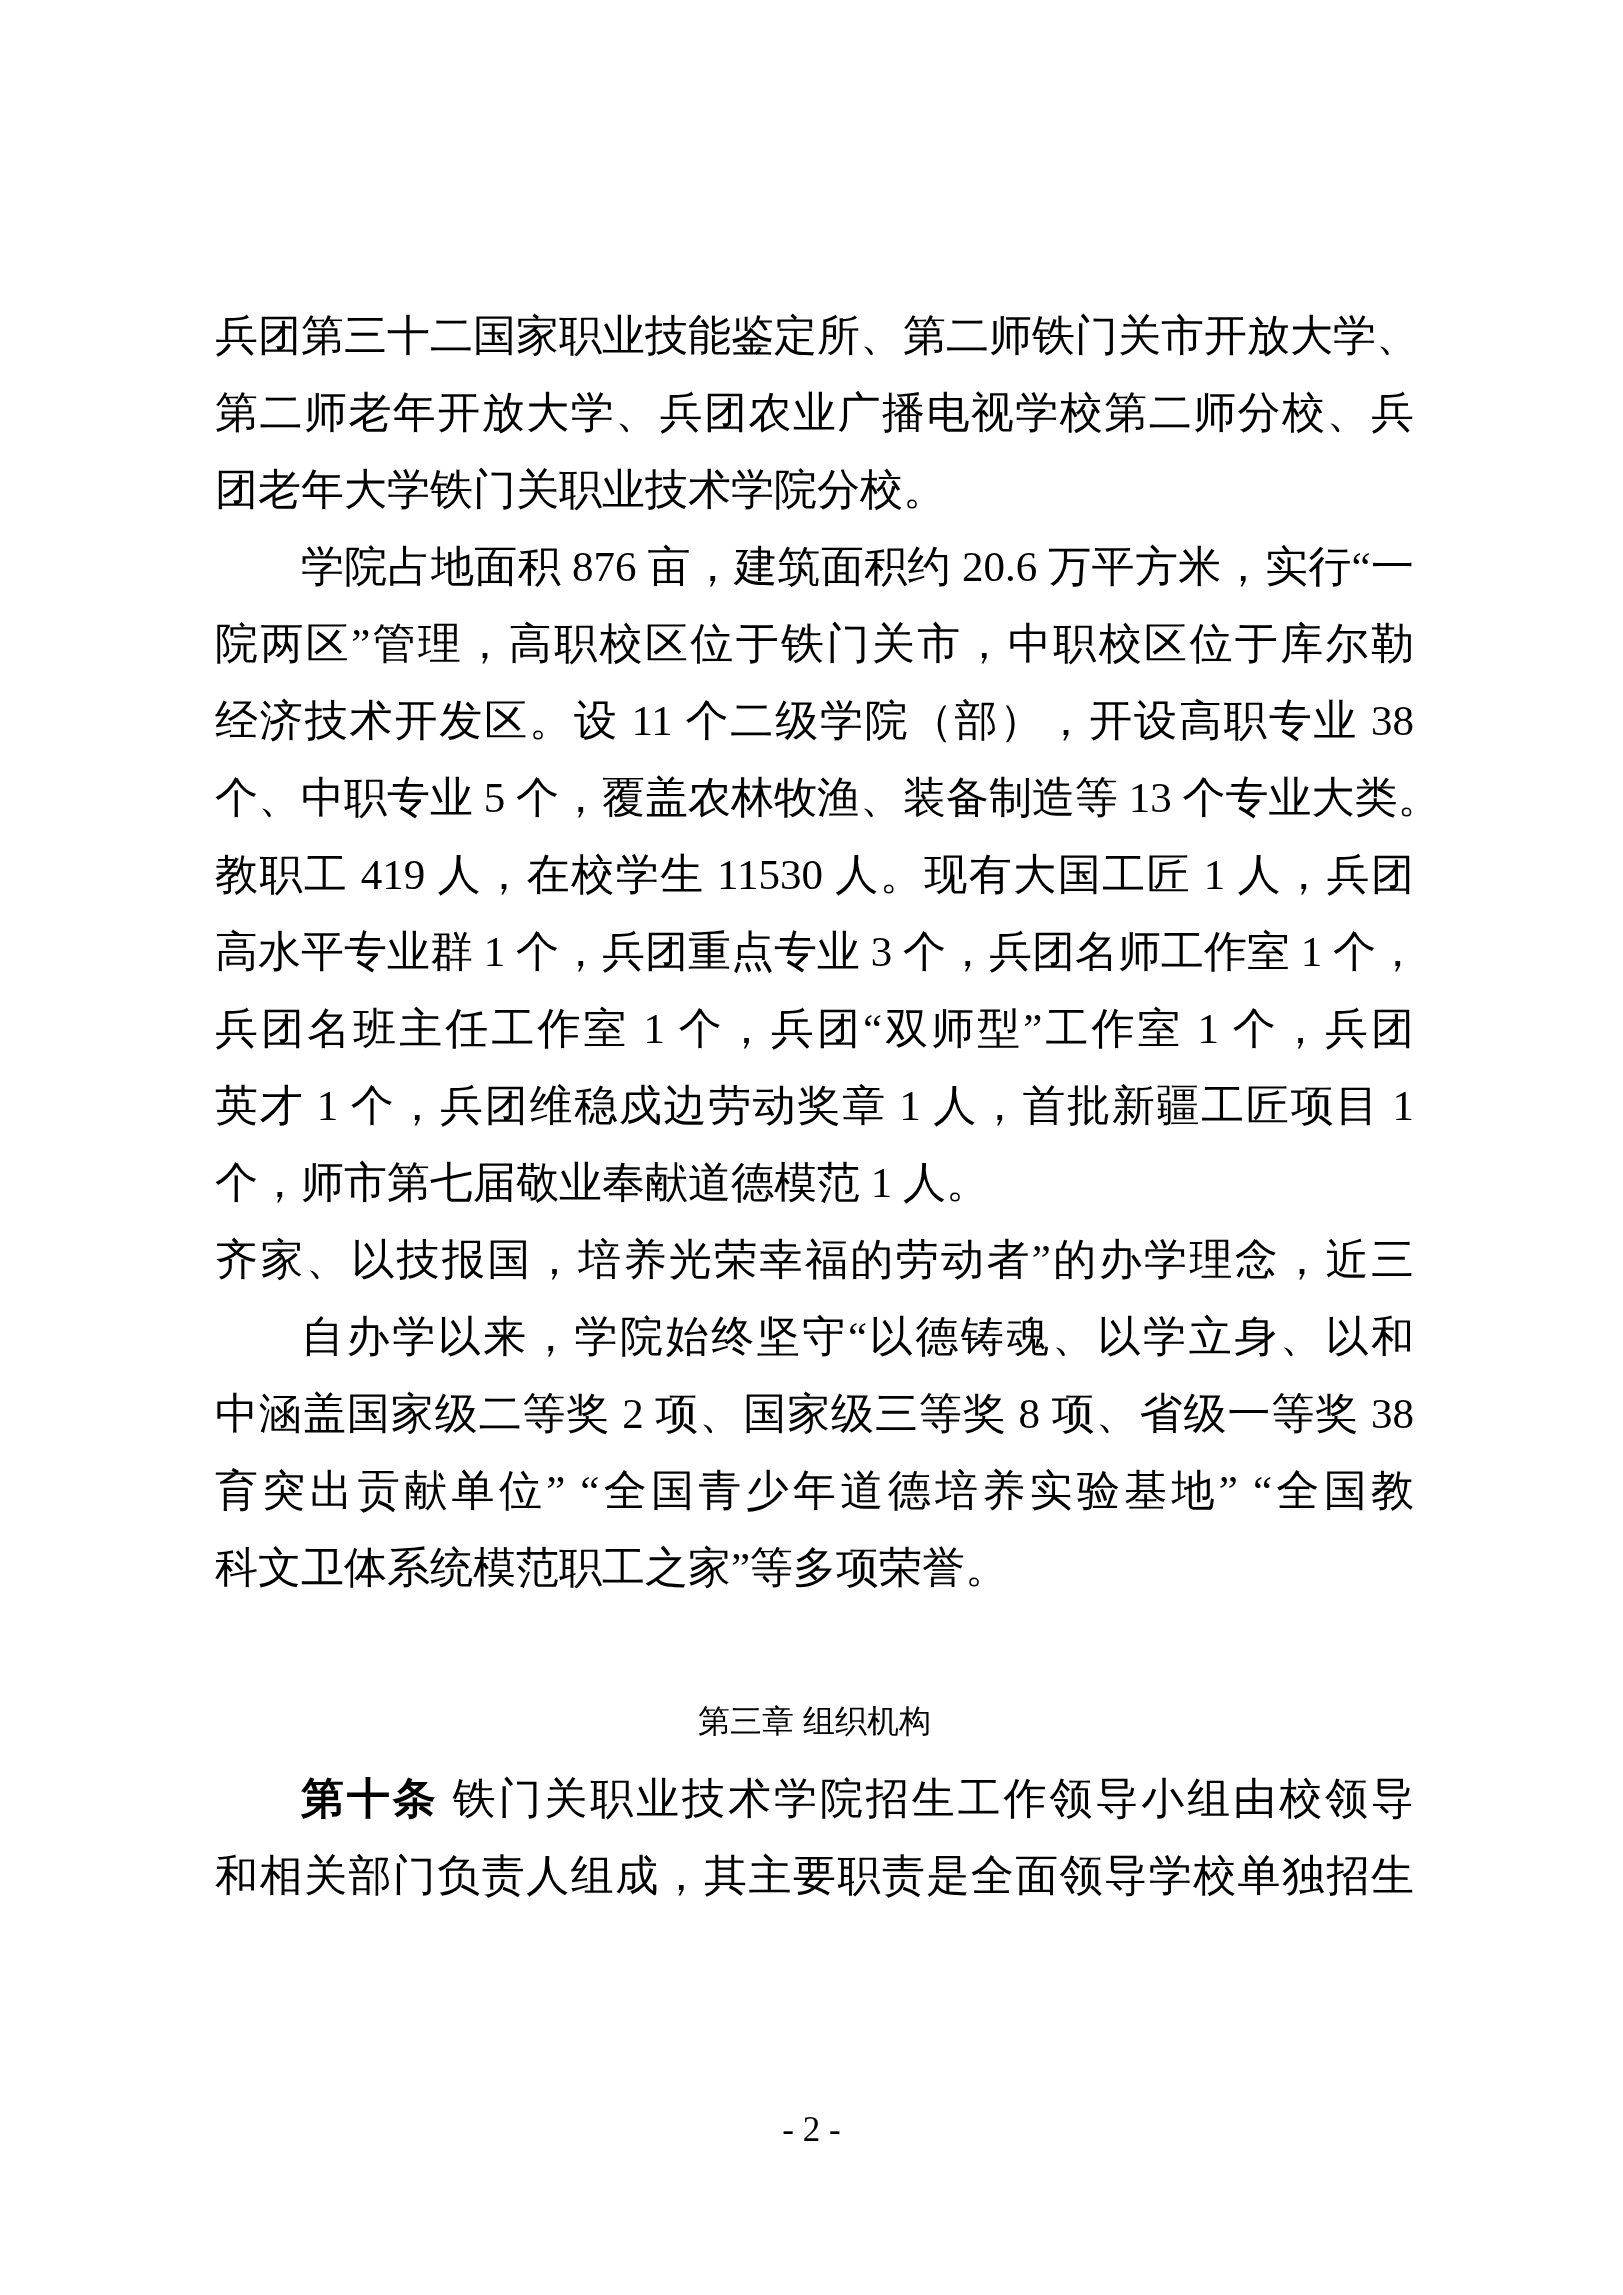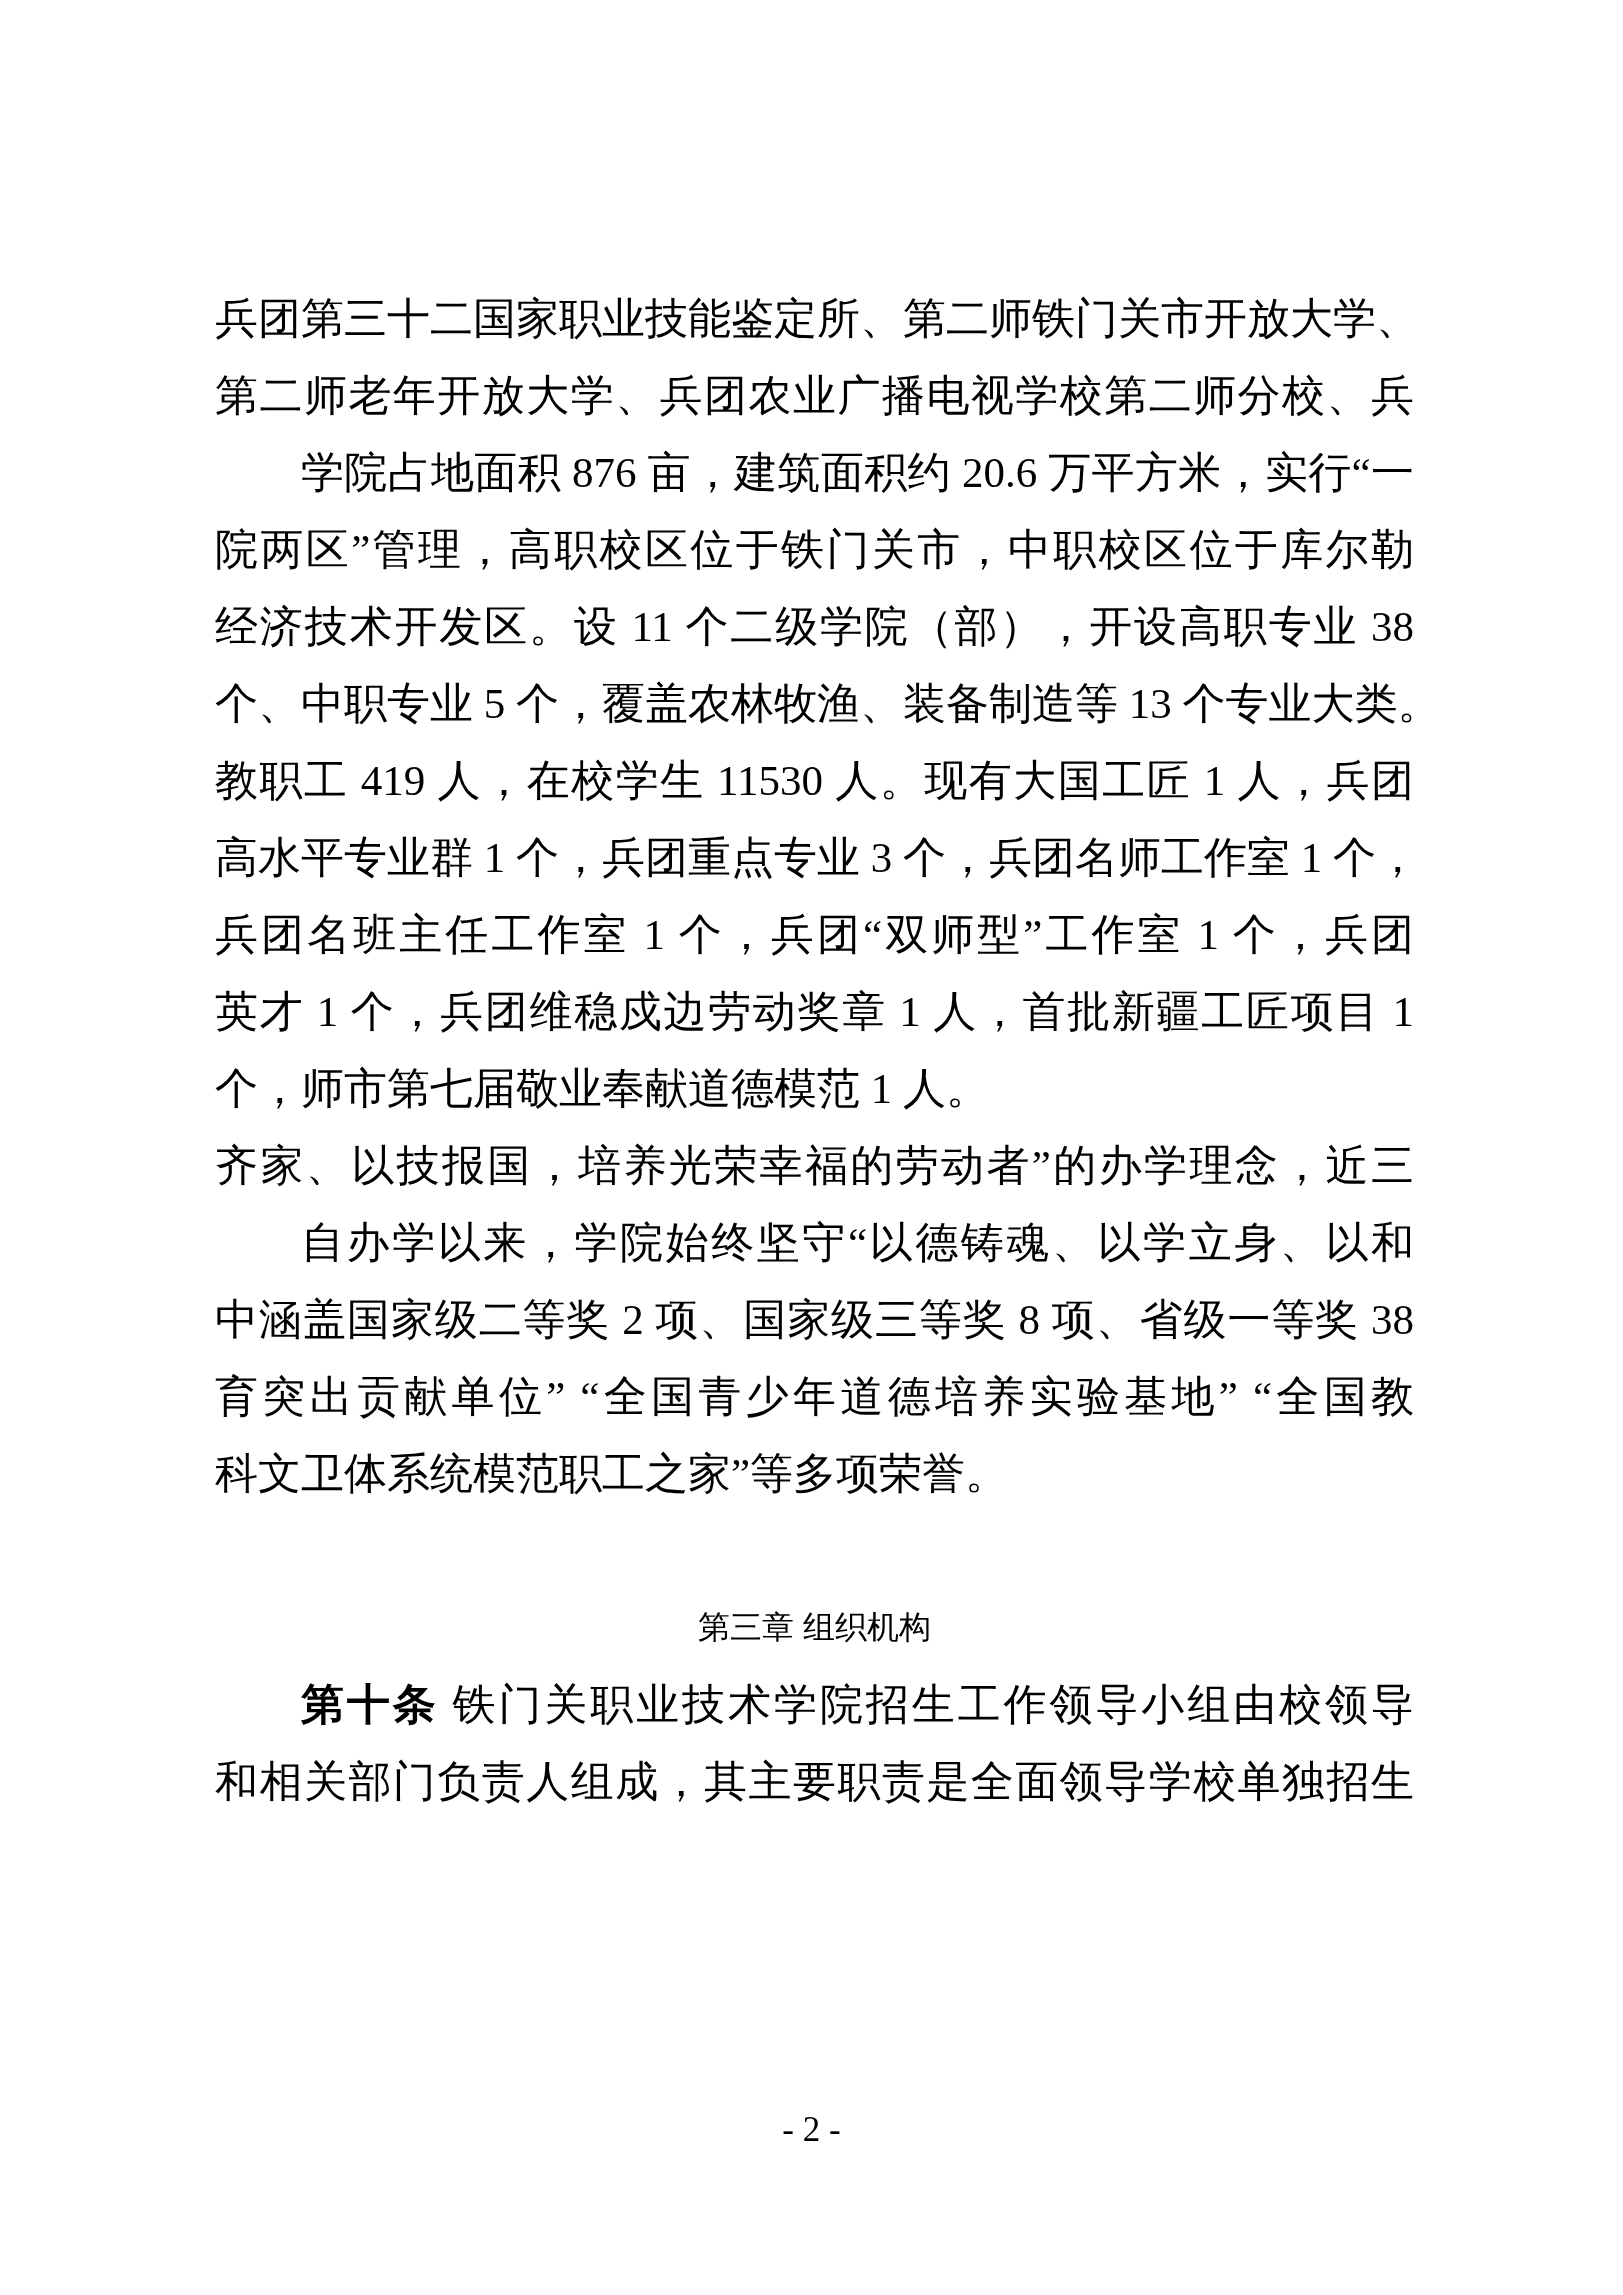--- a/index.html
+++ b/index.html
@@ -12,21 +12,21 @@
     width: 1623px;
     height: 2295px;
     background: #ffffff;
     overflow: hidden;
     font-family: "Liberation Serif", serif;
     color: #000000;
   }
   .body-block {
     position: absolute;
     left: 215px;
-    top: 280px;
+    top: 297px;
     width: 1199px;
   }
   .line {
     height: 77px;
     line-height: 77px;
     font-size: 43px;
     color: #000000;
     text-align: justify;
     text-align-last: justify;
     white-space: nowrap;
@@ -67,20 +67,21 @@
 </style>
 </head>
 <body>
 
 <div class="page">
 
   <div class="body-block">
 
     <div class="line">兵团第三十二国家职业技能鉴定所、第二师铁门关市开放大学、</div>
     <div class="line">第二师老年开放大学、兵团农业广播电视学校第二师分校、兵</div>
+    <div class="line end">团老年大学铁门关职业技术学院分校。</div>
 
     <div class="line ind">学院占地面积 876 亩，建筑面积约 20.6 万平方米，实行“一</div>
     <div class="line">院两区”管理，高职校区位于铁门关市，中职校区位于库尔勒</div>
     <div class="line">经济技术开发区。设 11 个二级学院（部），开设高职专业 38</div>
     <div class="line">个、中职专业 5 个，覆盖农林牧渔、装备制造等 13 个专业大类。</div>
     <div class="line">教职工 419 人，在校学生 11530 人。现有大国工匠 1 人，兵团</div>
     <div class="line">高水平专业群 1 个，兵团重点专业 3 个，兵团名师工作室 1 个，</div>
     <div class="line">兵团名班主任工作室 1 个，兵团“双师型”工作室 1 个，兵团</div>
     <div class="line">英才 1 个，兵团维稳戍边劳动奖章 1 人，首批新疆工匠项目 1</div>
     <div class="line end">个，师市第七届敬业奉献道德模范 1 人。</div>

